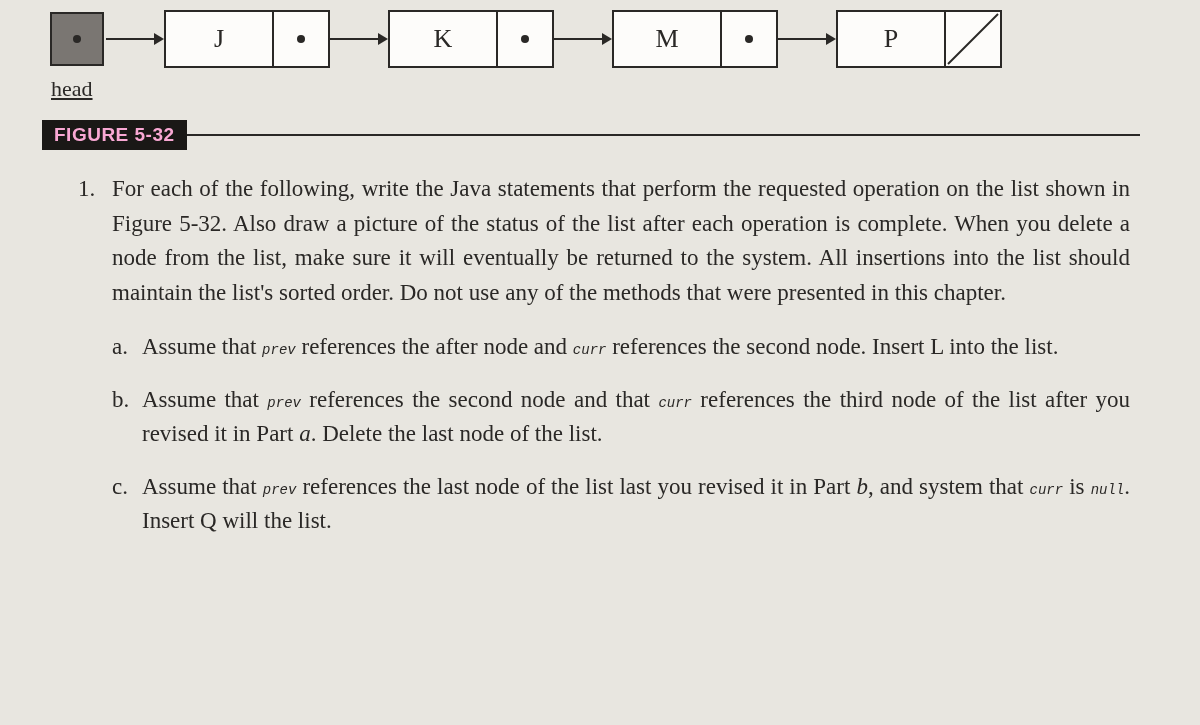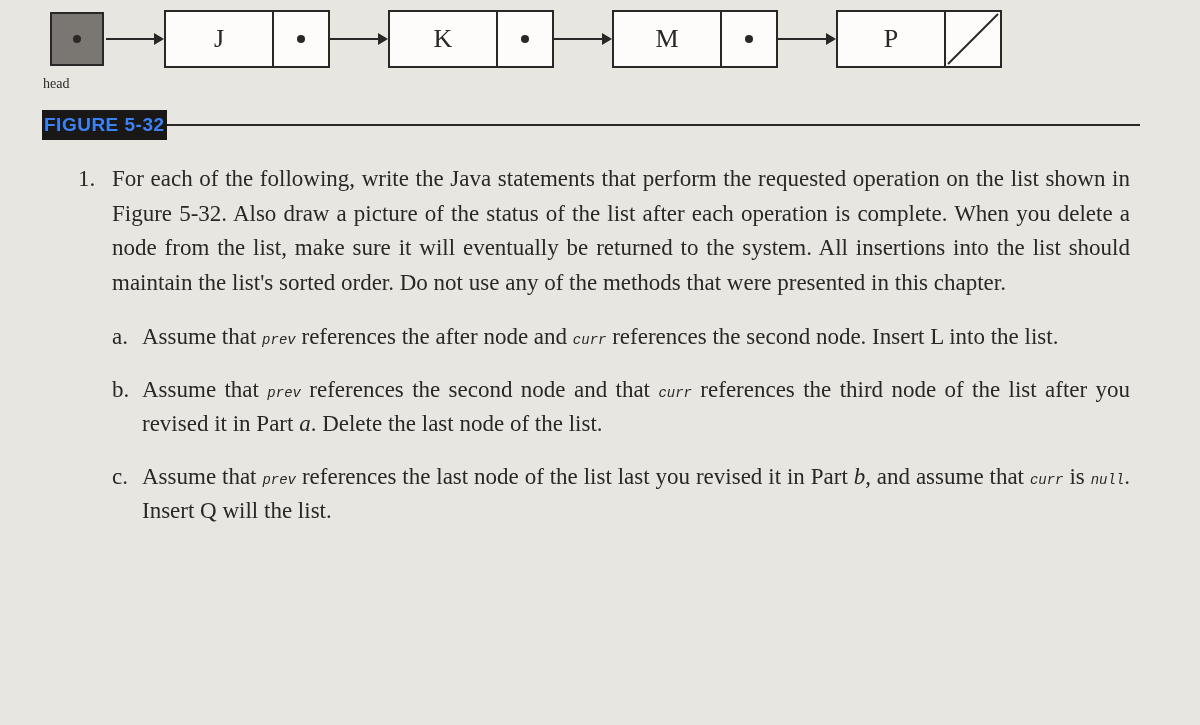--- a/index.html
+++ b/index.html
@@ -77,38 +77,39 @@
       height: 8px;
       background: #2a2826;
       border-radius: 50%;
     }
     .node-ptr.null-ptr svg {
       position: absolute;
       top: 0; left: 0;
       width: 100%; height: 100%;
     }
     .head-label {
-      font-size: 14px;
-      margin-left: 13px;
+      font-size: 22px;
+      margin-left: 21px;
       margin-bottom: 18px;
+      text-decoration: underline;
     }
     .figure-bar {
       display: flex;
       align-items: center;
       margin-bottom: 22px;
       margin-left: 12px;
       margin-right: 30px;
     }
     .figure-label {
       background: #1a1816;
-      color: #3b82f6;
+      color: #f9a8d4;
       font-family: Arial, Helvetica, sans-serif;
       font-weight: bold;
       font-size: 19px;
-      padding: 4px 2px;
+      padding: 4px 12px;
       letter-spacing: 0.5px;
     }
     .figure-line {
       flex: 1;
       height: 2px;
       background: #2a2826;
       margin-left: 0;
     }
     .question {
       margin: 0 40px 0 48px;
@@ -216,16 +217,16 @@
   <div class="sub-row">
     <div class="sub-marker">b.</div>
     <div class="sub-body">
       <span>Assume that </span><span class="mono">prev</span><span> references the second node and that </span><span class="mono">curr</span><span> references the third node of the list after you revised it in Part </span><span class="ital">a</span><span>. Delete the last node of the list.</span>
     </div>
   </div>
 
   <div class="sub-row">
     <div class="sub-marker">c.</div>
     <div class="sub-body">
-      <span>Assume that </span><span class="mono">prev</span><span> references the last node of the list last you revised it in Part </span><span class="ital">b</span><span>, and assume that </span><span class="mono">curr</span><span> is </span><span class="mono">null</span><span>. Insert Q will the list.</span>
+      <span>Assume that </span><span class="mono">prev</span><span> references the last node of the list last you revised it in Part </span><span class="ital">b</span><span>, and system that </span><span class="mono">curr</span><span> is </span><span class="mono">null</span><span>. Insert Q will the list.</span>
     </div>
   </div>
 </div>
 
 </body></html>

